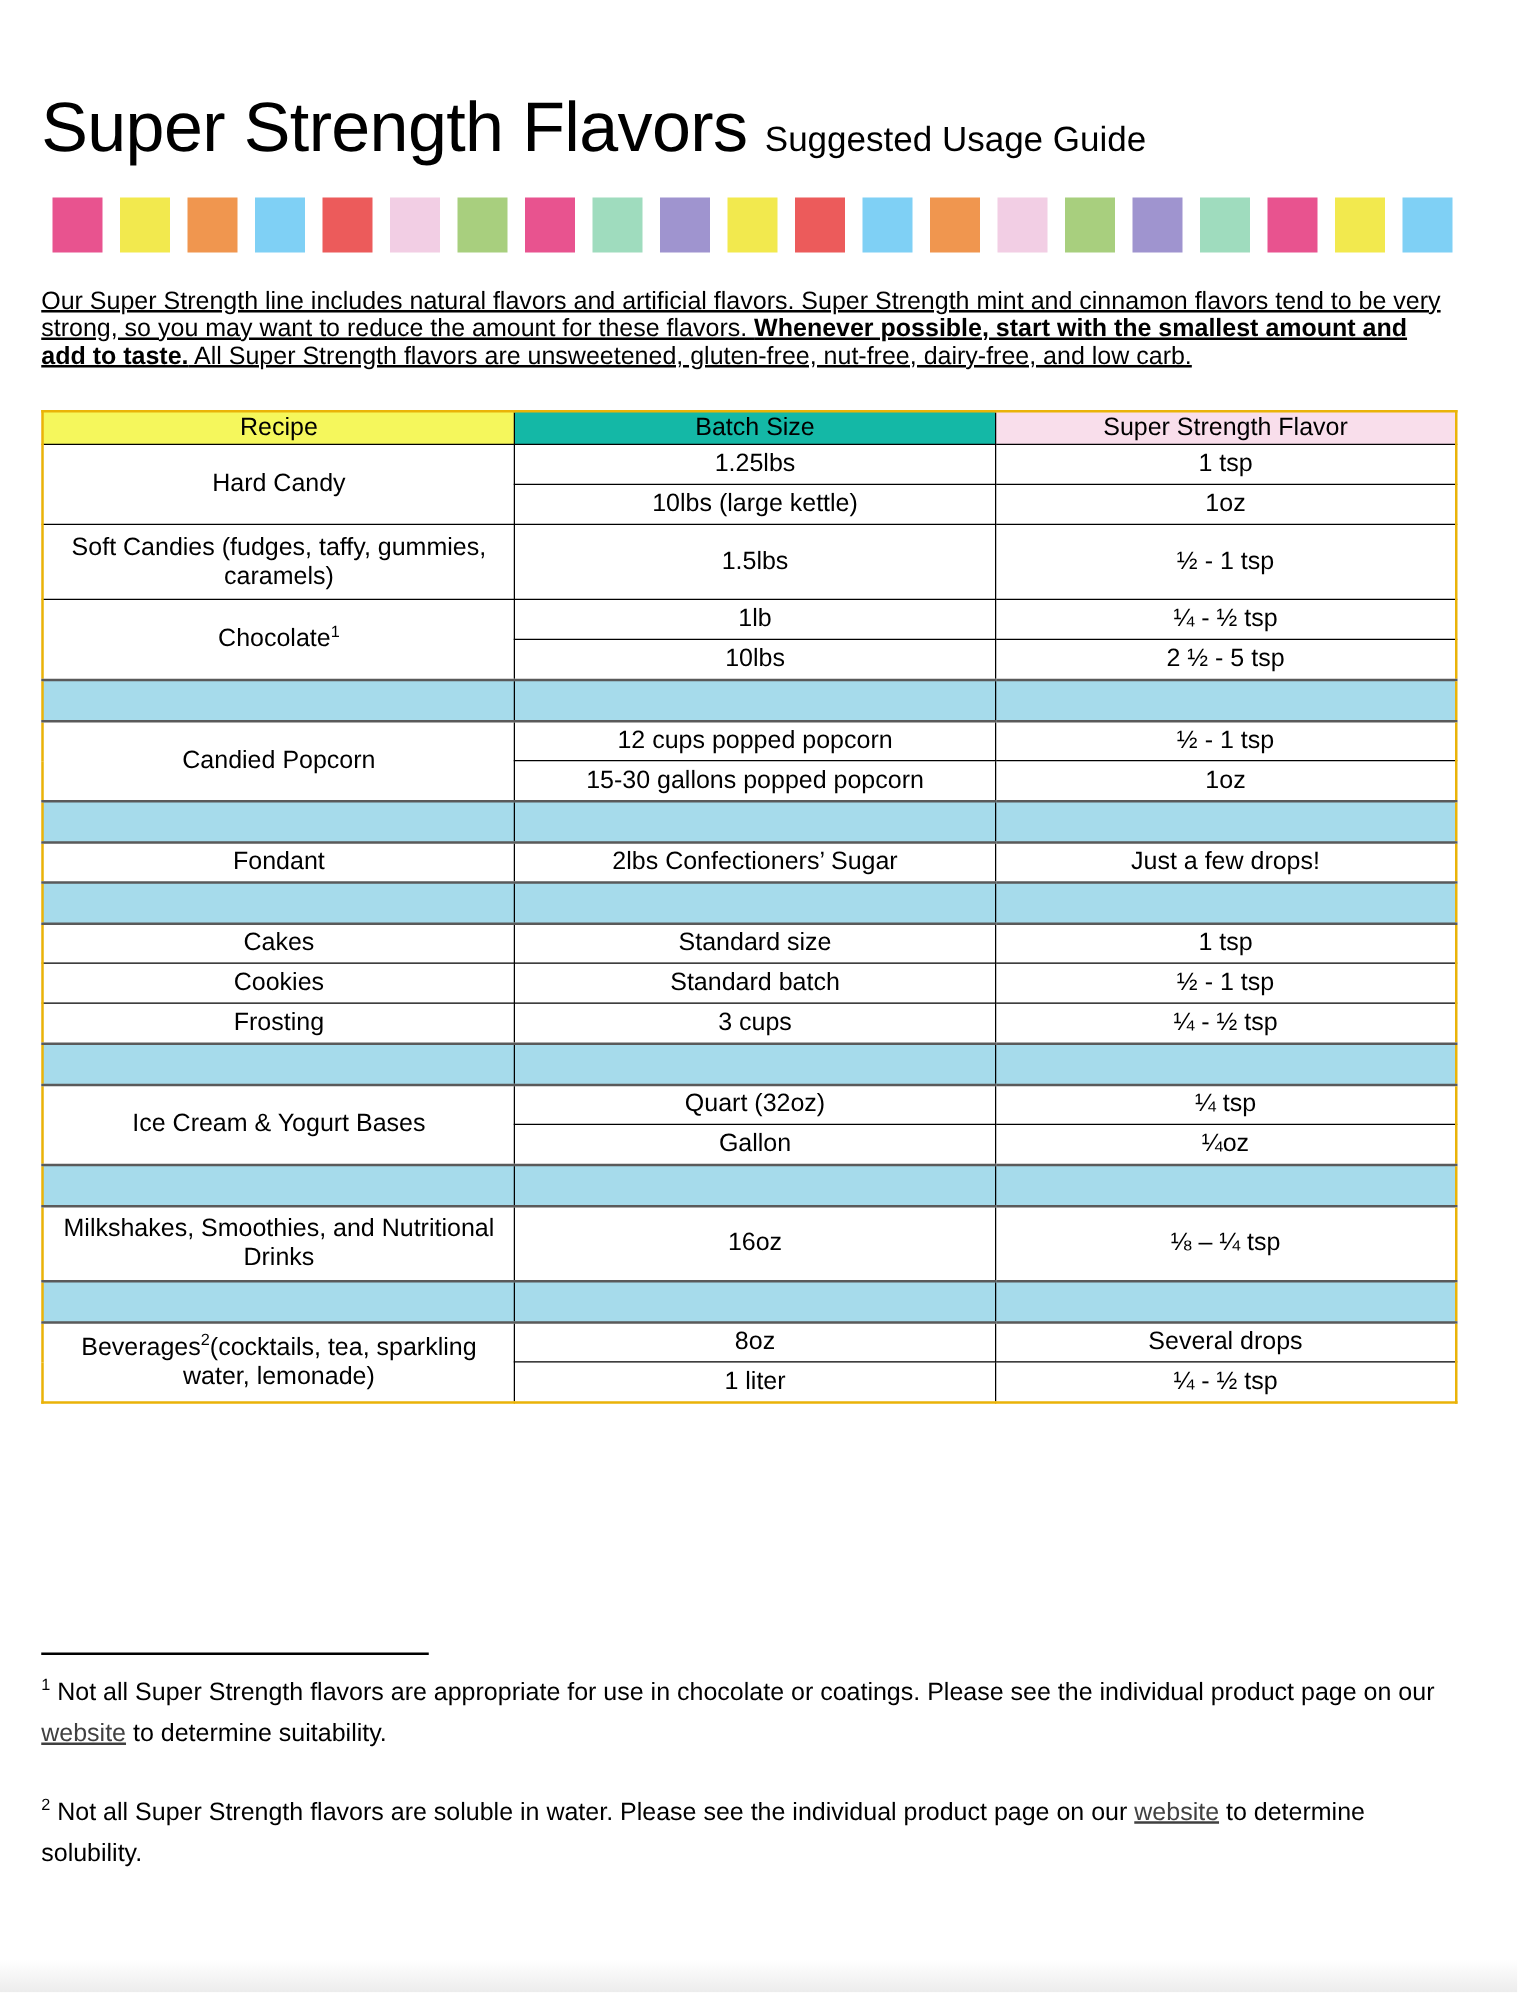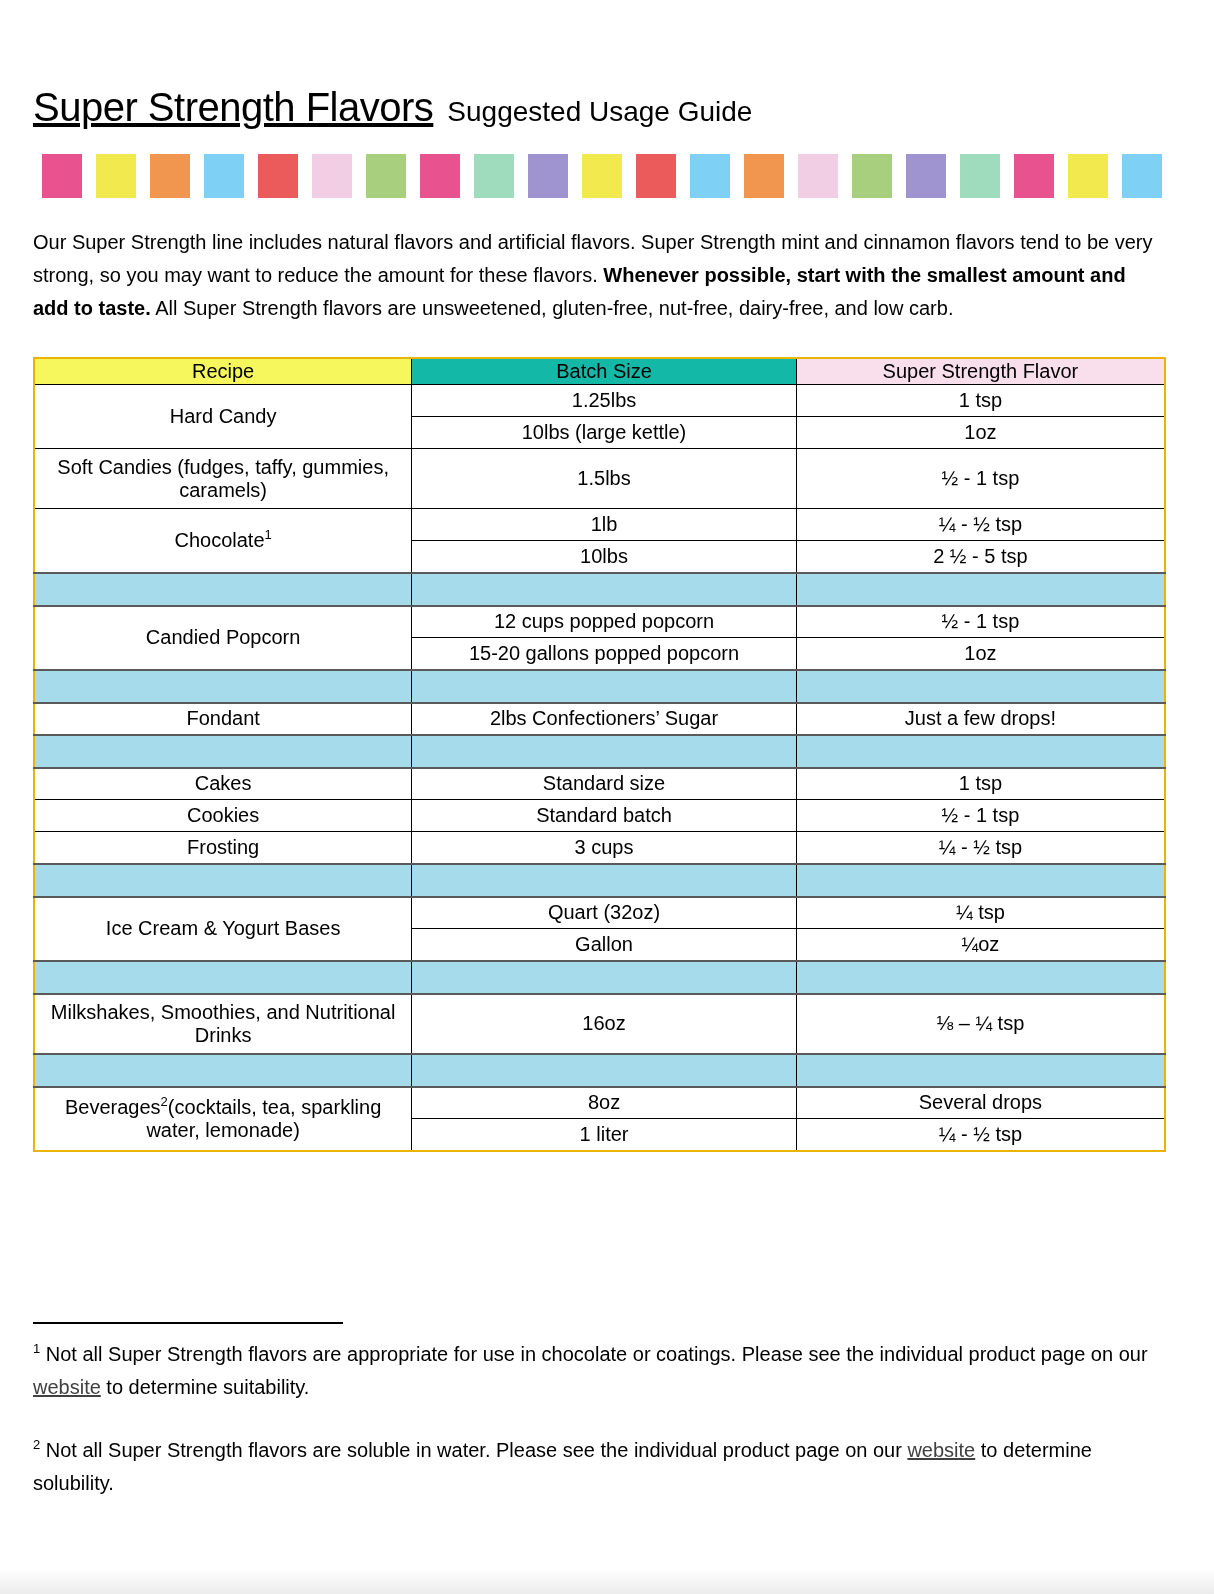--- a/index.html
+++ b/index.html
@@ -12,34 +12,35 @@
     color:#000;
     overflow:hidden;
   }
   .title-row{
     margin:52px 33px 0 33px;
     display:flex;
     align-items:baseline;
     gap:14px;
     white-space:nowrap;
   }
-  .title{font-size:40px;font-weight:400;letter-spacing:-0.5px;text-decoration:underline;}
+  .title{font-size:56px;font-weight:400;letter-spacing:-0.5px;}
   .subtitle{font-size:28px;font-weight:400;margin-top:44px;}
   .band{
     margin:24px 33px 0 42px;
     display:flex;
     gap:14px;
     height:44px;
   }
   .swatch{width:40px;height:44px;flex:0 0 auto;}
   .intro{
     margin:28px 33px 0 33px;
     width:1122px;
     font-size:20px;
-    line-height:33px;
+    line-height:22px;
+    text-decoration:underline;
   }
   .intro b{font-weight:700;}
   table.usage{
     margin:32px 0 0 33px;
     width:1133px;
     border-collapse:collapse;
     border:2px solid #eab308;
     font-size:20px;
   }
   table.usage th, table.usage td{
@@ -164,21 +165,21 @@
           <td style="background: rgb(166, 219, 235);"></td>
           <td style="background: rgb(166, 219, 235);"></td>
         </tr>
 
       <tr class="r">
         <td rowspan="2">Candied Popcorn</td>
         <td>12 cups popped popcorn</td>
         <td>½ - 1 tsp</td>
       </tr>
       <tr class="r">
-        <td>15-20 gallons popped popcorn</td>
+        <td>15-30 gallons popped popcorn</td>
         <td>1oz</td>
       </tr>
 
       <tr class="sp">
           <td style="background: rgb(166, 219, 235);"></td>
           <td style="background: rgb(166, 219, 235);"></td>
           <td style="background: rgb(166, 219, 235);"></td>
         </tr>
 
       <tr class="r">

